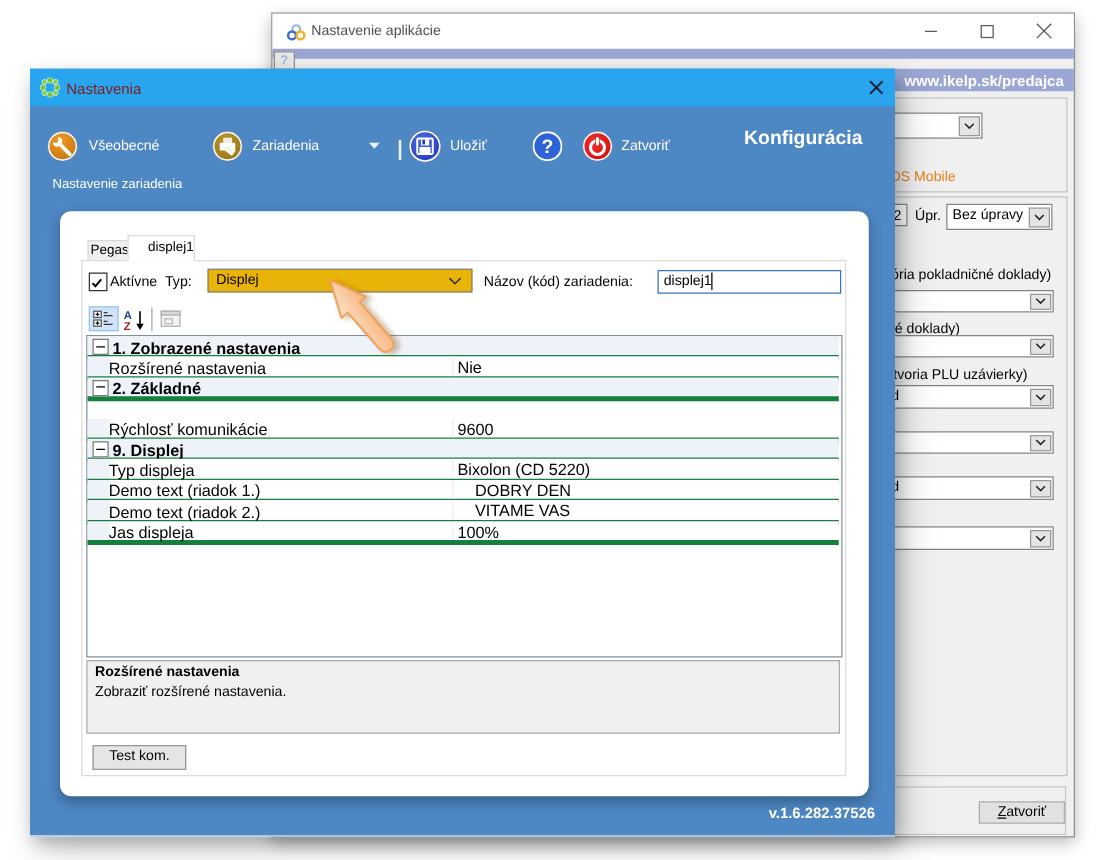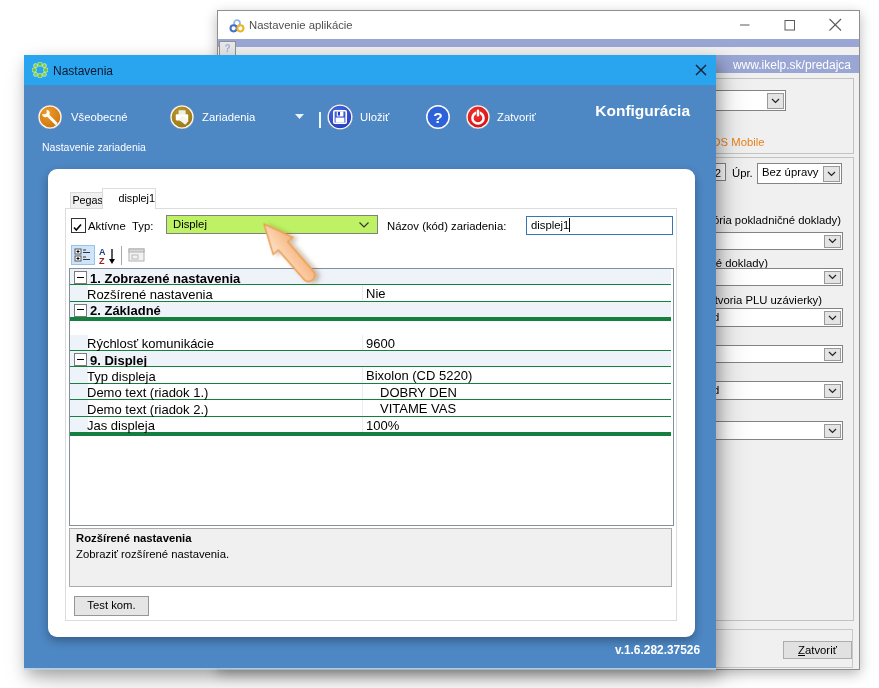--- a/index.html
+++ b/index.html
@@ -5,50 +5,50 @@
 font-family:"Liberation Sans",sans-serif;}
 .abs{position:absolute}
 #stage{position:relative;width:708px;height:688px}
 
 #bg{left:217px;top:10px;width:641px;height:658px;background:#f0f0f0;border:1px solid #8f8f8f;
 box-shadow:0 4px 12px rgba(0,0,0,.28)}
 #bg .titlebar{left:0;top:0;width:100%;height:29px;background:#fff}
 #bg .title{left:31px;top:8px;font-size:11.3px;color:#505050}
 #bg .bandA{left:0;top:28px;width:100%;height:8px;background:#9aa7d5}
 #bg .bandB{left:0;top:43.5px;width:100%;height:18px;background:#9aa7d5}
-#bg .bandB .lnk{right:8px;top:3px;font-size:12px;font-weight:normal;color:#fff}
+#bg .bandB .lnk{right:8px;top:3px;font-size:12px;font-weight:bold;color:#fff}
 #bg .qbtn{left:1px;top:30px;width:15px;height:13px;background:#e8e8e8;border:1px solid #909090;
 font-size:10px;font-weight:bold;color:#9fb4dd;text-align:center;line-height:13px}
 .gbx{border:1px solid #c3c3c3}
 .tb{background:#fff;border:1px solid #848484;font-size:11.3px;color:#000}
 .cbo{background:#fff;border:1px solid #848484}
 .cbo .ar{position:absolute;right:1.5px;top:1.5px;bottom:1.5px;width:15px;background:#e4e4e4;border:1px solid #999}
 .cbo .ar svg{position:absolute;left:3px;top:50%;margin-top:-3px}
 .lbl{font-size:11.3px;color:#000;white-space:nowrap}
 .btn{background:#e1e1e1;border:1px solid #adadad;font-size:11.3px;color:#000;text-align:center}
 
 #dlg{left:24px;top:55px;width:692px;height:613px;background:#4d87c4;
 box-shadow:0 2px 0 rgba(185,212,238,.75),3px 7px 14px rgba(0,0,0,.28),8px 12px 28px rgba(0,0,0,.16)}
 #dlg .cap{left:0;top:0;width:100%;height:30px;background:#29a4ee}
-#dlg .cap .t{left:29px;top:8.5px;font-size:12px;color:#0f172a}
+#dlg .cap .t{left:29px;top:8.5px;font-size:12px;color:#7f1d1d}
 .toolico{top:50px;width:24px;height:24px}
 .tootxt{top:56px;font-size:11.3px;color:#fff;white-space:nowrap}
 #konf{right:26px;top:47px;font-size:15.5px;font-weight:bold;color:#fff}
 #nzar{left:18px;top:86px;font-size:10.5px;color:#fff}
 #panel{left:24px;top:114px;width:647px;height:468px;background:#fff;border-radius:9px;
 box-shadow:0 4px 10px rgba(0,0,0,.3)}
 #ver{right:16px;top:588px;font-size:11.9px;font-weight:bold;color:#fff}
 
 .tab{font-size:10.8px;text-align:right}
 #tabPegas{left:22px;top:23px;width:32px;height:15px;background:#f0f0f0;border:1px solid #d9d9d9;border-bottom:none;line-height:15px}
 #tabSel{left:54px;top:19px;width:52px;height:20px;background:#fff;border:1px solid #dcdcdc;border-bottom:none;line-height:19px;z-index:3}
 #tabpage{left:17px;top:39px;width:610px;height:411px;border:1px solid #dcdcdc;background:#fff}
 
 #chk{left:23px;top:49px;width:13px;height:13px;background:#fff;border:1px solid #333}
-#cboTyp{left:118px;top:46px;width:210px;height:17px;background:#bef264;border:1px solid #818181}
+#cboTyp{left:118px;top:46px;width:210px;height:17px;background:#eab308;border:1px solid #818181}
 #txtNaz{left:478px;top:47px;width:145px;height:17px;background:#fff;border:1px solid #3577b5}
 
 #grid{left:21px;top:99px;width:603px;height:256px;border:1px solid #82909c;background:#fff}
 .grow{position:absolute;left:0;width:601px;height:15.4px;border-bottom:4px solid #15803d;font-size:13px}
 .gcat{background:#eef2f9;font-weight:bold}
 .gcat .gname{left:20px}
 .gname{position:absolute;left:17px;top:1.5px;white-space:nowrap}
 .gval{position:absolute;left:296px;top:1px;white-space:nowrap}
 .ggut{background:linear-gradient(to right,#eef2f9 0,#eef2f9 18px,#fff 18px)}
 .gdiv{position:absolute;left:292px;top:0;bottom:0;width:1px;background:#e7edf7}

